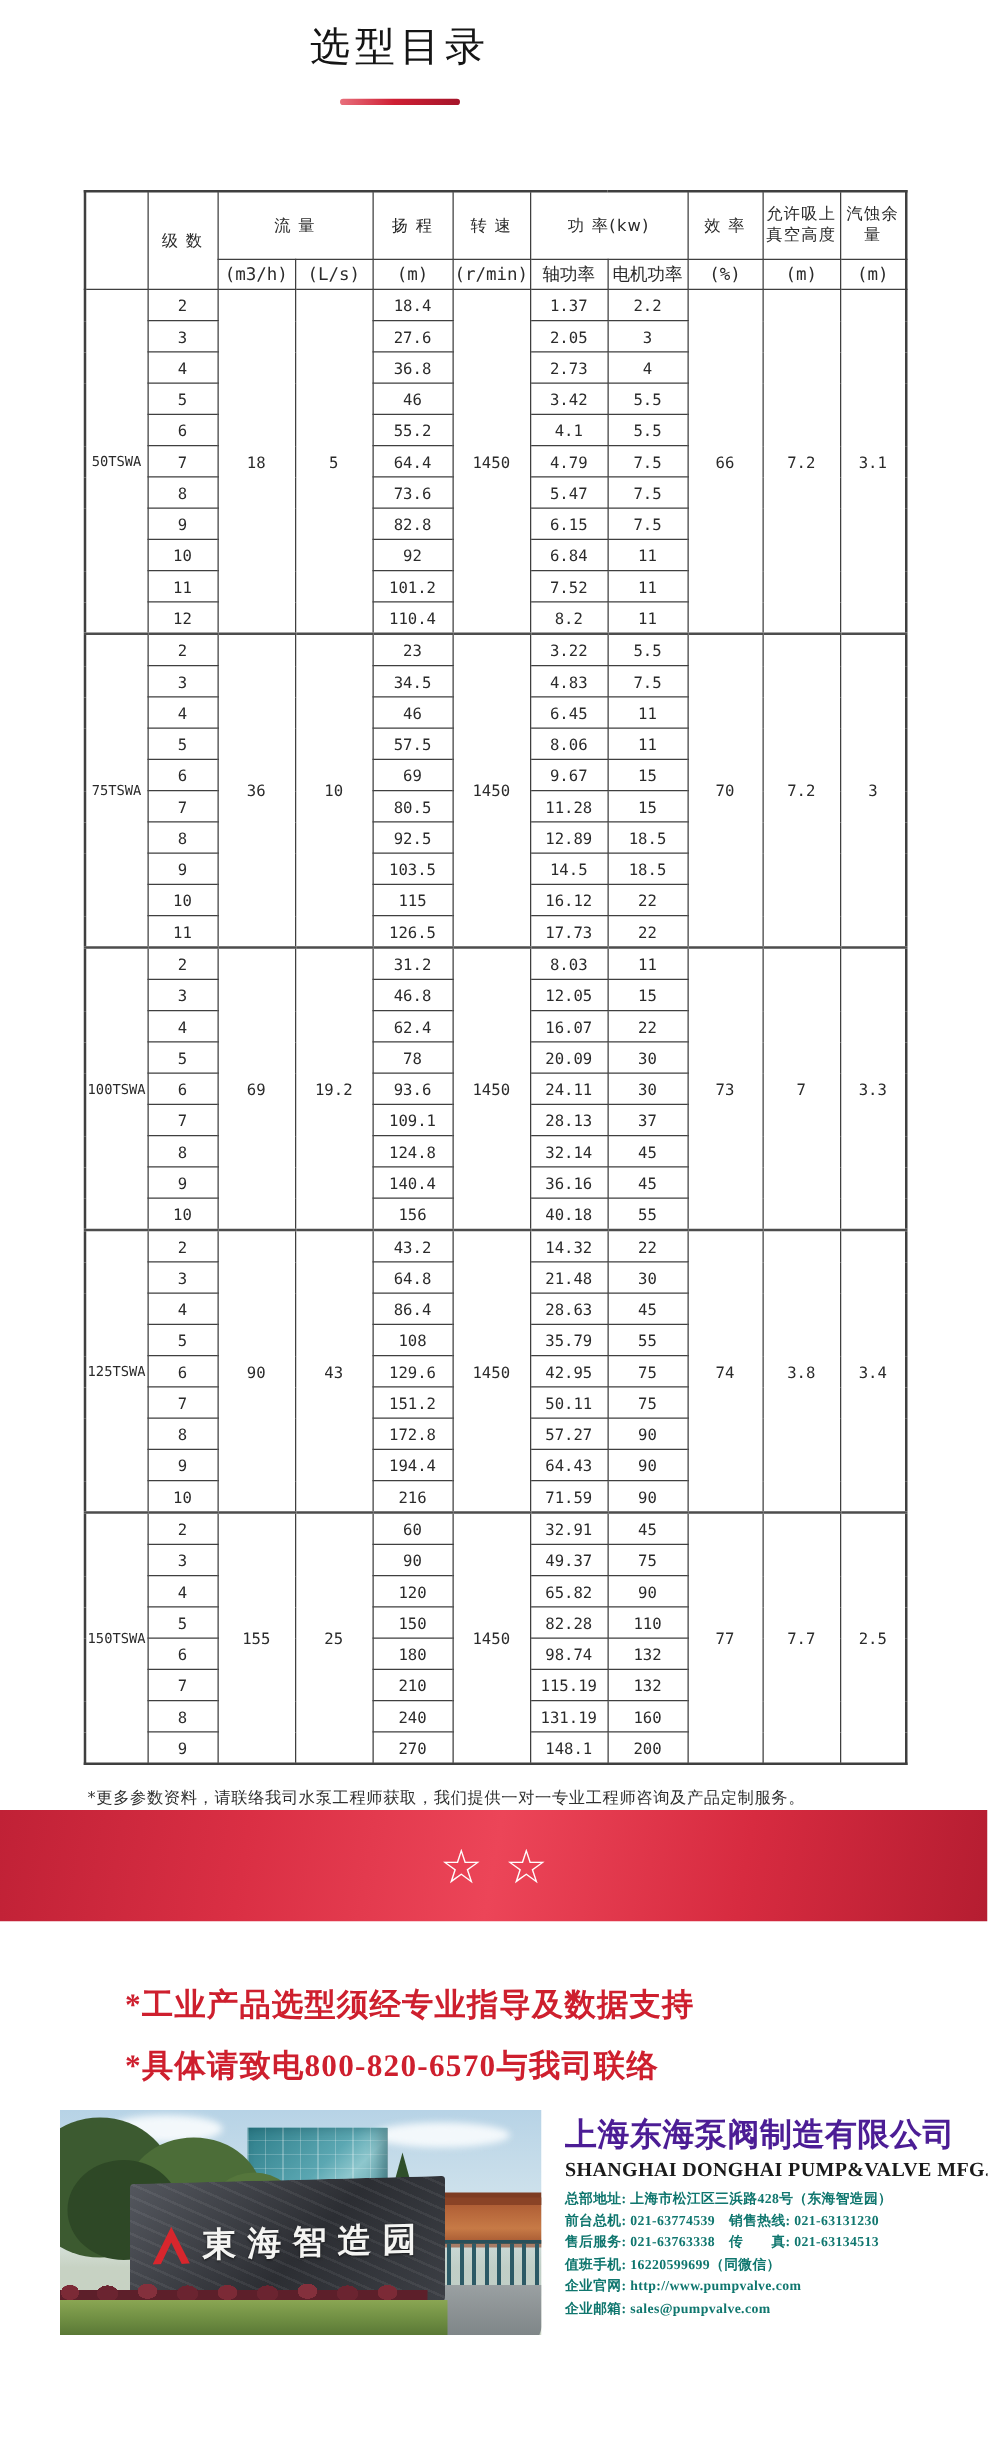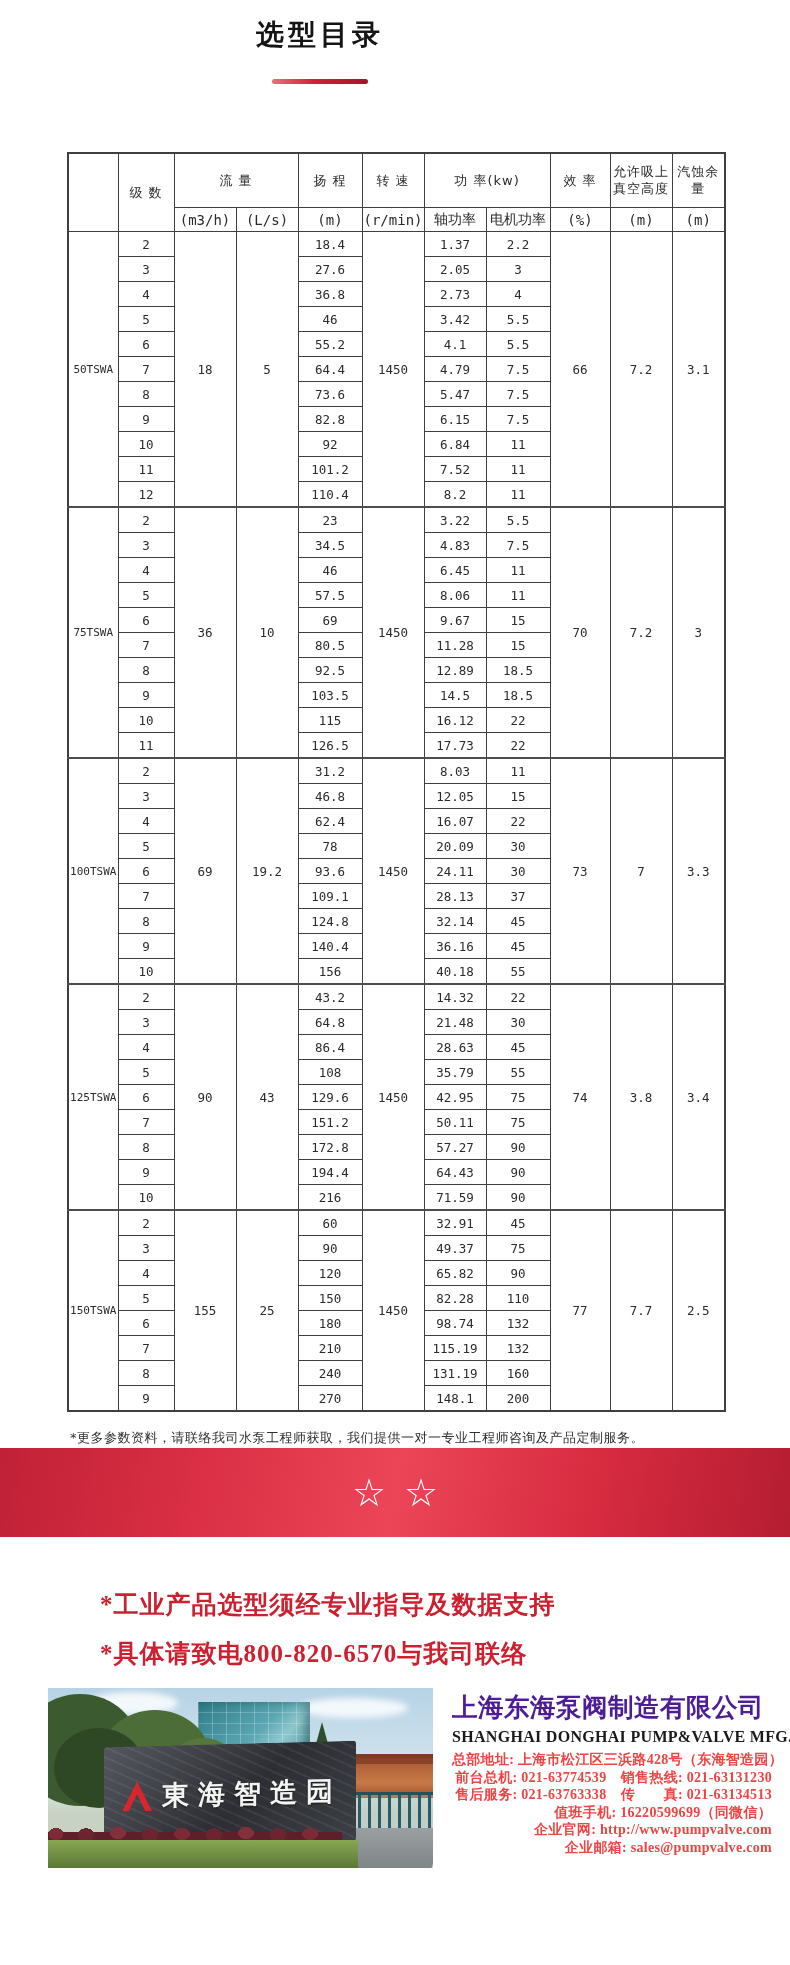--- a/index.html
+++ b/index.html
@@ -3,21 +3,21 @@
 <meta charset="utf-8">
 <style>
   html,body{margin:0;padding:0;}
   body{
     width:790px;height:1965px;position:relative;overflow:hidden;
     background:#ffffff;font-family:"DejaVu Sans",sans-serif;color:#222;
   }
   
   .page-title{
     position:absolute;left:0;top:16px;width:640px;text-align:center;
-    font-size:28px;font-weight:bold;letter-spacing:4px;color:#151515;
+    font-size:32px;font-weight:normal;letter-spacing:4px;color:#151515;
   }
   .title-underline{
     position:absolute;left:272px;top:79px;width:96px;height:5px;border-radius:3px;
     background:linear-gradient(90deg,#e8707c 0%,#cf1f34 45%,#a5152a 100%);
   }
   
   table.catalog{
     position:absolute;left:67px;top:152px;width:657px;
     border-collapse:collapse;table-layout:fixed;
     border:2px solid #3f3f3f;
@@ -134,21 +134,21 @@
     font-family:Liberation Serif, serif;font-weight:bold;
     font-size:16px;color:#1a1a1a;margin-top:3px;letter-spacing:0.3px;white-space:nowrap;
   }
   .company-hotline{
     font-family:"Liberation Serif","DejaVu Serif",serif;font-weight:bold;
     color:#ce1f2e;font-size:19px;margin-top:6px;white-space:nowrap;letter-spacing:0.5px;
   }
   .company-hotline .hotline-number{font-size:21px;letter-spacing:1px;}
   .company-details{
     margin-top:5px;font-family:"Liberation Serif","DejaVu Serif",serif;font-weight:bold;
-    font-size:14px;color:#ef4444;line-height:17.6px;letter-spacing:0.3px;text-align:right;
+    font-size:11px;color:#0f766e;line-height:17.6px;letter-spacing:0.3px;
   }
   .company-details div{white-space:nowrap;}
 </style>
 </head>
 <body>
 
 <div class="page-title">选型目录</div>
 <div class="title-underline"></div>
 
 <table class="catalog">

